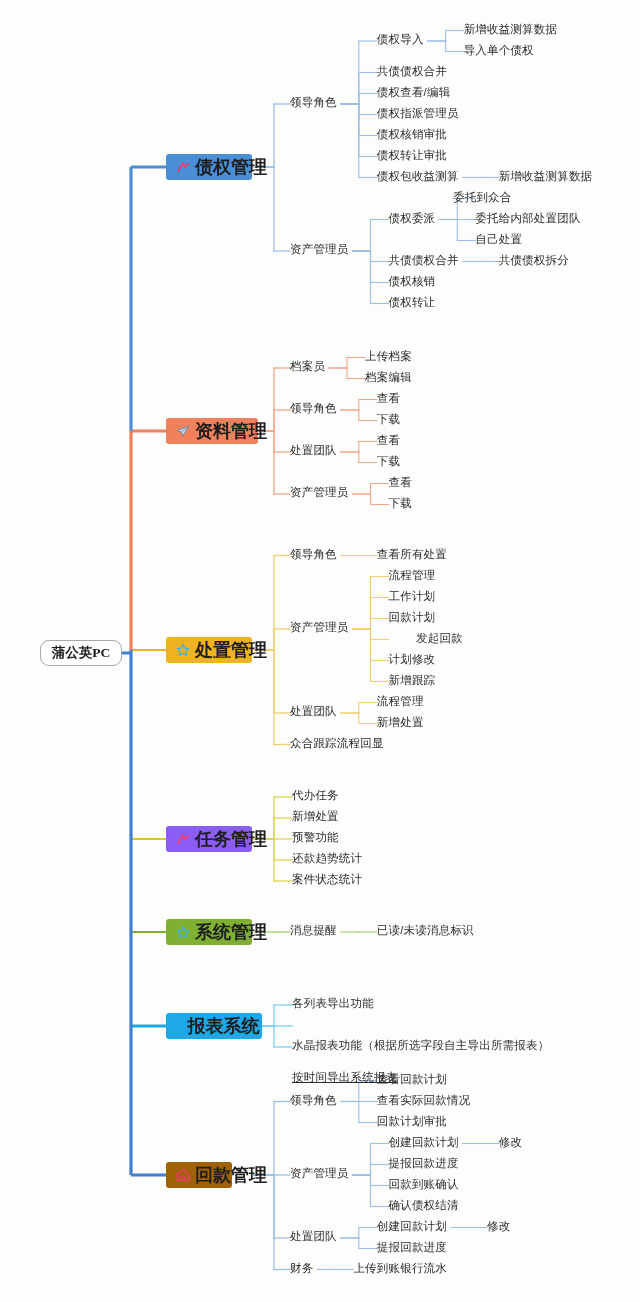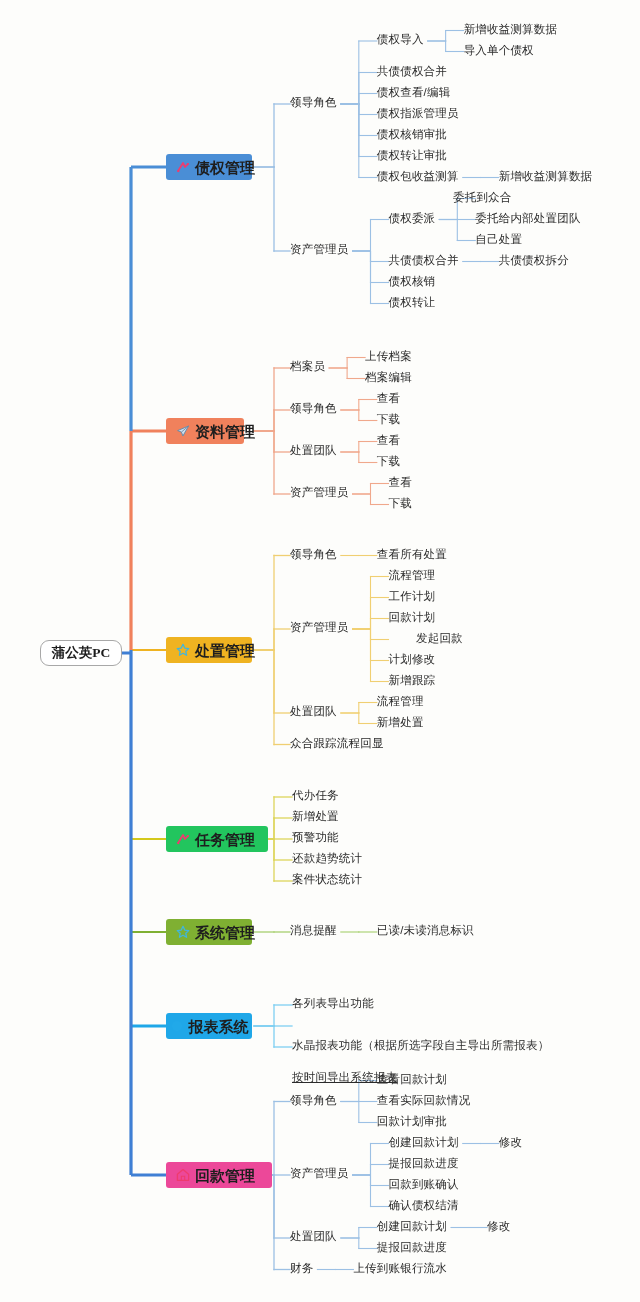--- a/index.html
+++ b/index.html
@@ -44,21 +44,21 @@
     font-family: "Liberation Serif", "DejaVu Serif", serif;
   }
   
   .l1-node {
     display: flex;
     align-items: center;
     gap: 5px;
     border-radius: 3px;
     height: 26px;
     padding: 0 10px;
-    font-size: 15px;
+    font-size: 18px;
     font-weight: bold;
     color: #1e1e1e;
   }
   .l1-icon {
     width: 14px;
     height: 14px;
     display: inline-block;
     flex: 0 0 auto;
   }
   .l1-icon svg { display: block; }
@@ -313,21 +313,21 @@
       <div class="node txt-node l4" style="left: 498.719px; top: 170.5px;">新增收益测算数据</div>
       <div class="node txt-node l2" style="left: 290px; top: 244px;">资产管理员</div>
       <div class="node txt-node l3" style="left: 388.5px; top: 212.5px;">债权委派</div>
       <div class="node txt-node l4" style="left: 453px; top: 191.5px;">委托到众合</div>
       <div class="node txt-node l4" style="left: 475.312px; top: 212.5px;">委托给内部处置团队</div>
       <div class="node txt-node l4" style="left: 475.312px; top: 233.5px;">自己处置</div>
       <div class="node txt-node l3" style="left: 388.5px; top: 254.5px;">共债债权合并</div>
       <div class="node txt-node l4" style="left: 498.703px; top: 254.5px;">共债债权拆分</div>
       <div class="node txt-node l3" style="left: 388.5px; top: 275.5px;">债权核销</div>
       <div class="node txt-node l3" style="left: 388.5px; top: 296.5px;">债权转让</div>
-      <div class="node l1-node" style="left: 166px; top: 418px; background: rgb(240, 129, 92); width: 78px;">
+      <div class="node l1-node" style="left: 166px; top: 418px; background: rgb(240, 129, 92); width: 92px;">
         <span class="l1-icon">
           <svg width="14" height="14" viewBox="0 0 14 14">
             <path d="M12.6 2 L1.6 6.6 L5.4 8.1 L6.9 12 Z" fill="#cfe0ef" stroke="#6d8aa6" stroke-width="1" stroke-linejoin="round"></path>
             <path d="M12.6 2 L5.4 8.1" fill="none" stroke="#6d8aa6" stroke-width="0.9"></path>
           </svg>
         </span>
         <span>资料管理</span>
       </div>
       <div class="node txt-node l2" style="left: 290px; top: 361px; font-family: Liberation Serif, serif;">档案员</div>
       <div class="node txt-node l3" style="left: 365.109px; top: 350.5px;">上传档案</div>
@@ -355,21 +355,21 @@
       <div class="node txt-node l3" style="left: 388.5px; top: 569.5px;">流程管理</div>
       <div class="node txt-node l3" style="left: 388.5px; top: 590.5px;">工作计划</div>
       <div class="node txt-node l3" style="left: 388.5px; top: 611.5px;">回款计划</div>
       <div class="node txt-node l3" style="left: 395px; top: 632.5px; margin-left: 21px;">发起回款</div>
       <div class="node txt-node l3" style="left: 388.5px; top: 653.5px;">计划修改</div>
       <div class="node txt-node l3" style="left: 388.5px; top: 674.5px;">新增跟踪</div>
       <div class="node txt-node l2" style="left: 290px; top: 706px;">处置团队</div>
       <div class="node txt-node l3" style="left: 376.812px; top: 695.5px;">流程管理</div>
       <div class="node txt-node l3" style="left: 376.812px; top: 716.5px;">新增处置</div>
       <div class="node txt-node l2" style="left: 290px; top: 737.5px;">众合跟踪流程回显</div>
-      <div class="node l1-node" style="left: 166px; top: 826px; background: #22c55e; width: 102px;">
+      <div class="node l1-node" style="left: 166px; top: 826px; background: #8b5cf6; width: 86px;">
         <span class="l1-icon">
           <svg width="14" height="14" viewBox="0 0 14 14">
             <path d="M2 11 L7 3 L9 7 L12 4" fill="none" stroke="#ef3b6e" stroke-width="1.7" stroke-linecap="round" stroke-linejoin="round"></path>
             <circle cx="2.4" cy="11.1" r="1.1" fill="#ef3b6e"></circle>
             <circle cx="11.8" cy="4.1" r="1.1" fill="#ef3b6e"></circle>
           </svg>
         </span>
         <span>任务管理</span>
       </div>
       <div class="node txt-node l2" style="left: 292px; top: 790px;">代办任务</div>
@@ -380,32 +380,32 @@
       <div class="node l1-node" style="left: 166px; top: 919px; background: rgb(127, 176, 50); width: 86px;">
         <span class="l1-icon">
           <svg width="14" height="14" viewBox="0 0 14 14">
             <path d="M7 1.3 L8.75 5.1 L12.8 5.55 L9.8 8.3 L10.6 12.3 L7 10.3 L3.4 12.3 L4.2 8.3 L1.2 5.55 L5.25 5.1 Z" fill="none" stroke="#3fb6e0" stroke-width="1.25" stroke-linejoin="round"></path>
           </svg>
         </span>
         <span>系统管理</span>
       </div>
       <div class="node txt-node l2" style="left: 290px; top: 925px;">消息提醒</div>
       <div class="node txt-node l3" style="left: 376.812px; top: 925px;">已读/未读消息标识</div>
-      <div class="node l1-node" style="left: 166px; top: 1013px; background: rgb(31, 167, 232); width: 86px; justify-content: center;">
+      <div class="node l1-node" style="left: 166px; top: 1013px; background: rgb(31, 167, 232); width: 96px; justify-content: center;">
         <span class="l1-icon" style="opacity: 0.35;">
           <svg width="14" height="14" viewBox="0 0 14 14">
             <circle cx="7" cy="7" r="5" fill="#2bb2ec" opacity="0.55"></circle>
           </svg>
         </span>
         <span>报表系统</span>
       </div>
       <div class="node txt-node l2" style="left: 292px; top: 998px;">各列表导出功能</div>
       <div class="node txt-node l2" style="left: 292px; top: 1072px; text-decoration: underline;">按时间导出系统报表</div>
       <div class="node txt-node l2" style="left: 292px; top: 1040px;">水晶报表功能（根据所选字段自主导出所需报表）</div>
-      <div class="node l1-node" style="left: 166px; top: 1162px; background: #ec4899; width: 106px;">
+      <div class="node l1-node" style="left: 166px; top: 1162px; background: #a16207; width: 66px;">
         <span class="l1-icon">
           <svg width="14" height="14" viewBox="0 0 14 14">
             <path d="M7 1.6 L12.6 6.3 L12.6 12.4 L1.4 12.4 L1.4 6.3 Z" fill="none" stroke="#ef3b6e" stroke-width="1.3" stroke-linejoin="round"></path>
             <path d="M5.3 12.4 L5.3 8.3 L8.7 8.3 L8.7 12.4" fill="none" stroke="#ef3b6e" stroke-width="1.1"></path>
           </svg>
         </span>
         <span>回款管理</span>
       </div>
       <div class="node txt-node l2" style="left: 290px; top: 1094.5px;">领导角色</div>
       <div class="node txt-node l3" style="left: 376.812px; top: 1073.5px;">查看回款计划</div>

